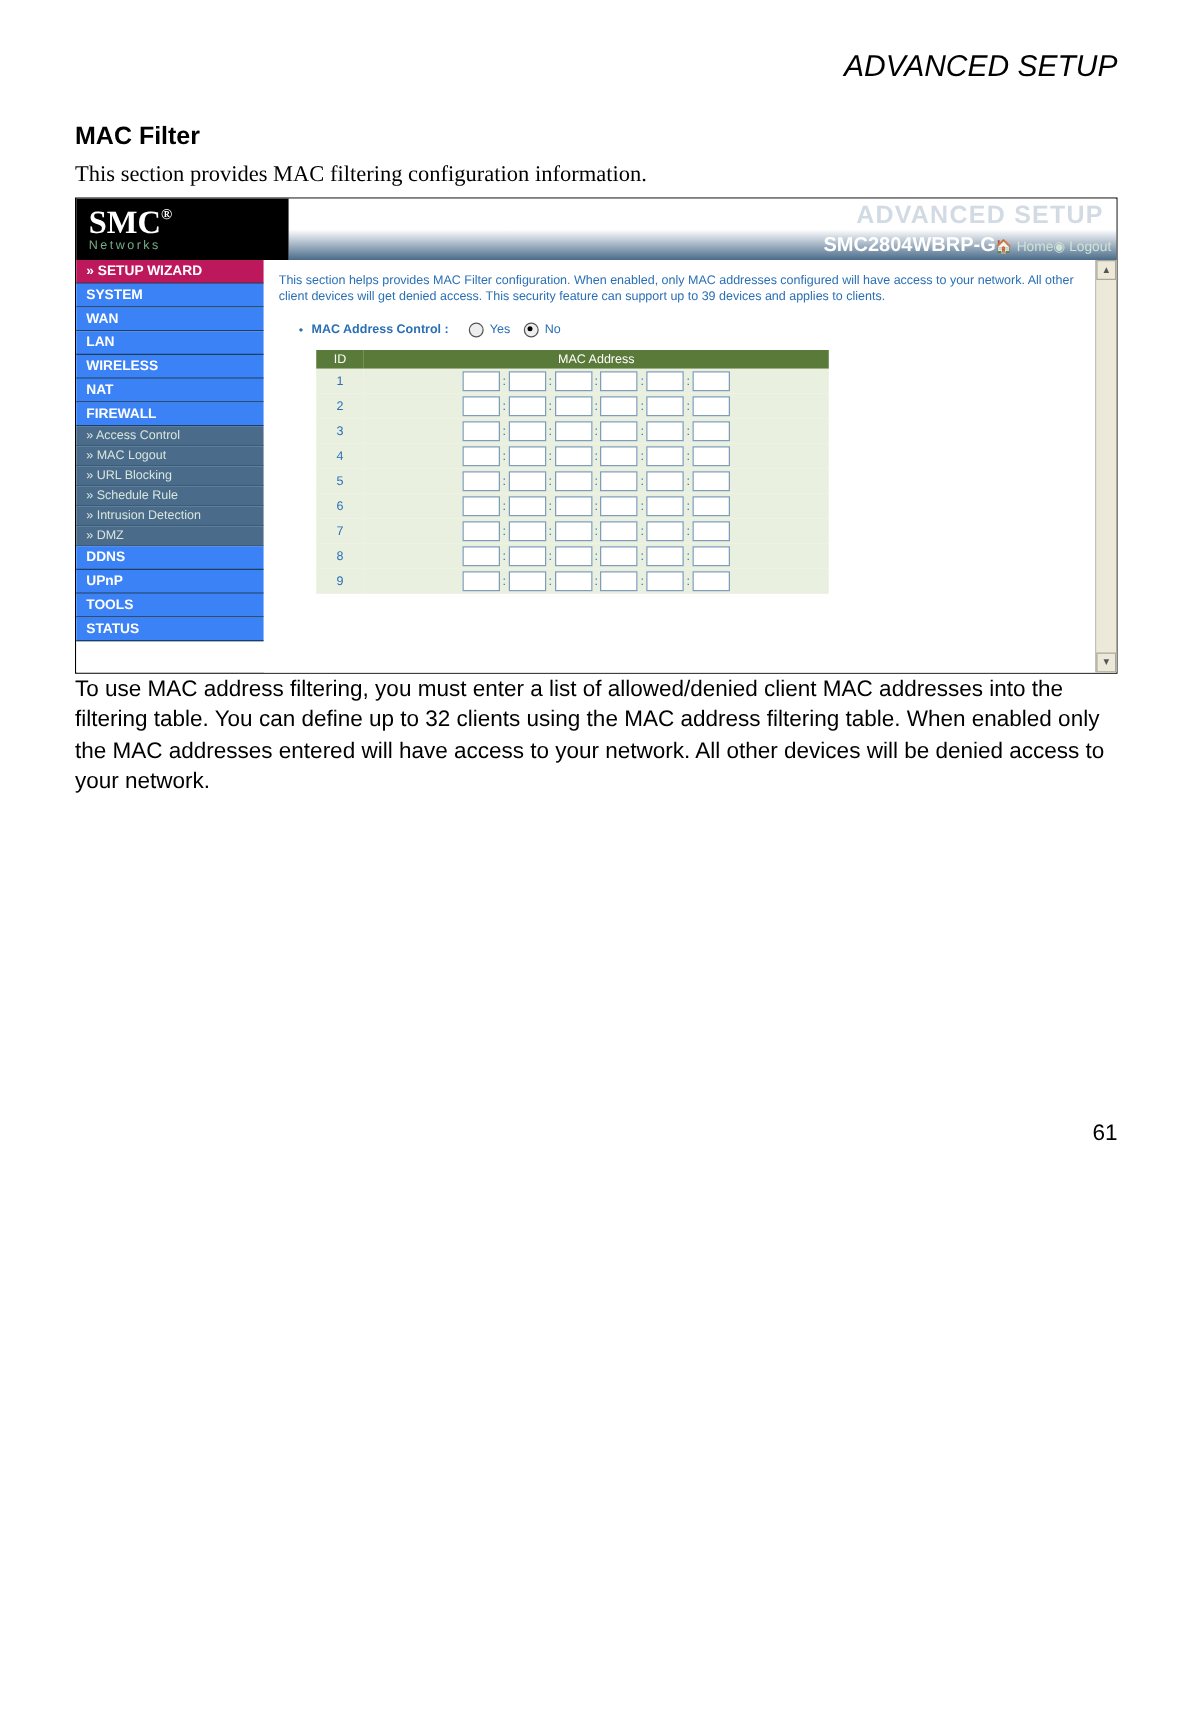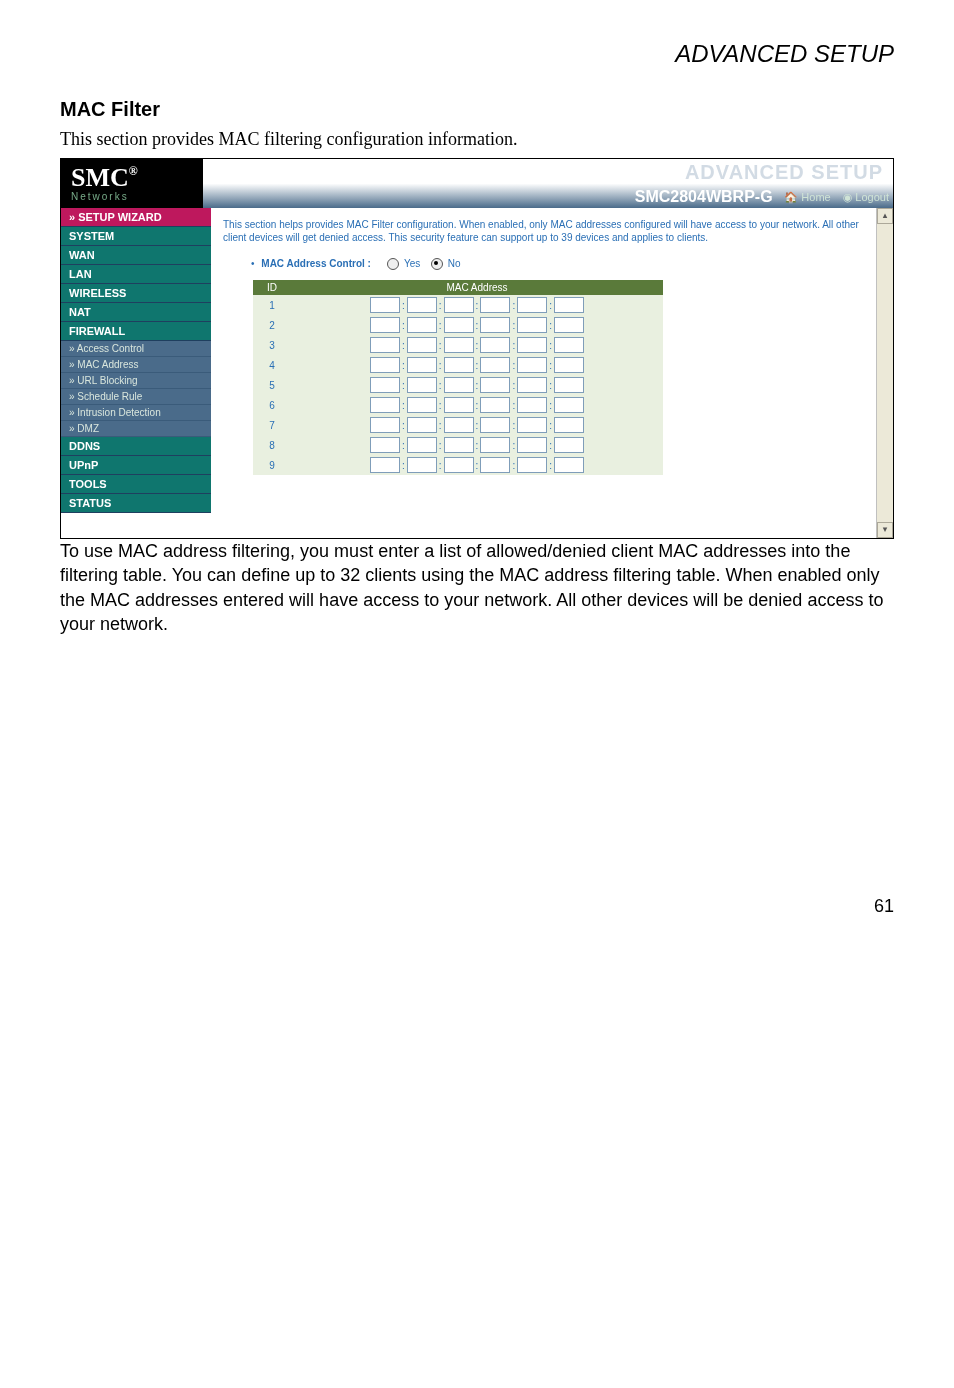--- a/index.html
+++ b/index.html
@@ -31,21 +31,21 @@
     border: 1px solid #000;
     width: 100%;
     box-sizing: border-box;
     font-size: 11px;
   }
   .scr-top {
     display: flex;
     background: #fff;
   }
   .scr-logo-cell {
-    width: 142px;
+    width: 170px;
     background: #000;
     color: #fff;
     padding: 6px 10px;
     box-sizing: border-box;
   }
   .scr-logo-big {
     font-family: 'Times New Roman', serif;
     font-size: 26px;
     font-weight: bold;
     line-height: 1;
@@ -77,32 +77,32 @@
     display: flex;
     align-items: center;
     gap: 0;
     font-size: 12px;
   }
   .model-name {
     color: #fff;
     font-weight: bold;
     font-size: 16px;
   }
-  .model-link { color: #cfe3d6; font-size: 11px; margin-left: 12px; }
+  .model-link { color: #cfe3d6; font-size: 11px; }
   .scr-body {
     display: flex;
     background: #fff;
     min-height: 330px;
   }
   .scr-nav {
     width: 150px;
     flex: 0 0 150px;
   }
   .nav-item {
-    background: #0f766e;
+    background: #3b82f6;
     color: #fff;
     padding: 3px 8px;
     font-size: 11px;
     font-weight: bold;
     border-bottom: 1px solid #1f3f5f;
   }
   .nav-sub {
     background: #4a6b8a;
     color: #d9e6dd;
     padding: 2px 8px;
@@ -123,21 +123,21 @@
   }
   .panel-desc {
     color: #2a6fb5;
     font-size: 10px;
     line-height: 1.3;
     margin-bottom: 14px;
   }
   .bullet-row {
     color: #2a6fb5;
     font-size: 10px;
-    margin: 0 0 10px 28px;
+    margin: 0 0 10px 16px;
   }
   .bullet-row .blt { color: #2a6fb5; margin-right: 4px; }
   .radio { display:inline-block; width:10px; height:10px; border:1px solid #555; border-radius:50%; vertical-align:middle; position:relative; background:#eee; margin:0 2px 0 8px;}
   .radio.sel::after{content:"";position:absolute;left:2px;top:2px;width:4px;height:4px;border-radius:50%;background:#000;}
   .mac-table {
     margin-left: 30px;
     border-collapse: collapse;
   }
   .mac-table th {
     background: #5a7a3a;
@@ -215,21 +215,21 @@
   <div class="scr-body">
     <div class="scr-nav">
       <div class="nav-item" style="background:#be185d">» SETUP WIZARD</div>
       <div class="nav-item">SYSTEM</div>
       <div class="nav-item">WAN</div>
       <div class="nav-item">LAN</div>
       <div class="nav-item">WIRELESS</div>
       <div class="nav-item">NAT</div>
       <div class="nav-item">FIREWALL</div>
       <div class="nav-sub">» Access Control</div>
-      <div class="nav-sub">» MAC Address</div>
+      <div class="nav-sub">» MAC Logout</div>
       <div class="nav-sub">» URL Blocking</div>
       <div class="nav-sub">» Schedule Rule</div>
       <div class="nav-sub">» Intrusion Detection</div>
       <div class="nav-sub">» DMZ</div>
       <div class="nav-item">DDNS</div>
       <div class="nav-item">UPnP</div>
       <div class="nav-item">TOOLS</div>
       <div class="nav-item">STATUS</div>
     </div>
     <div class="scr-main">

